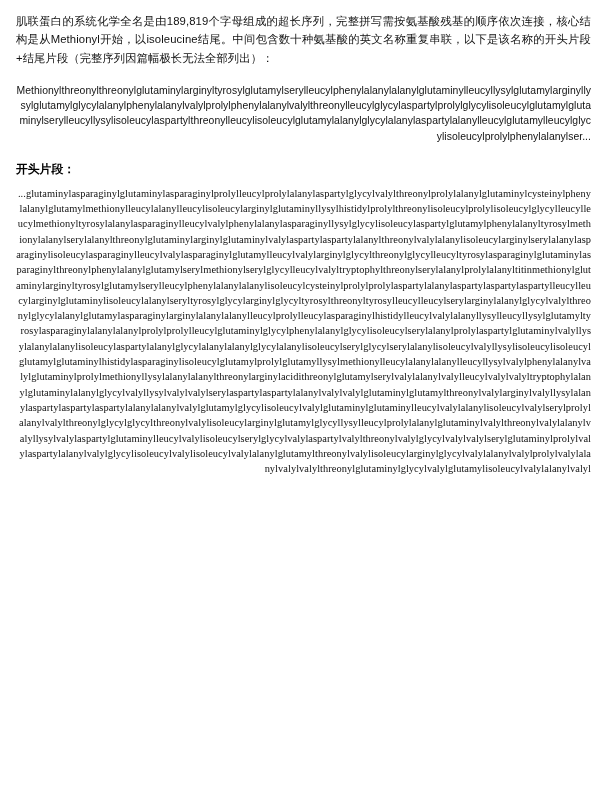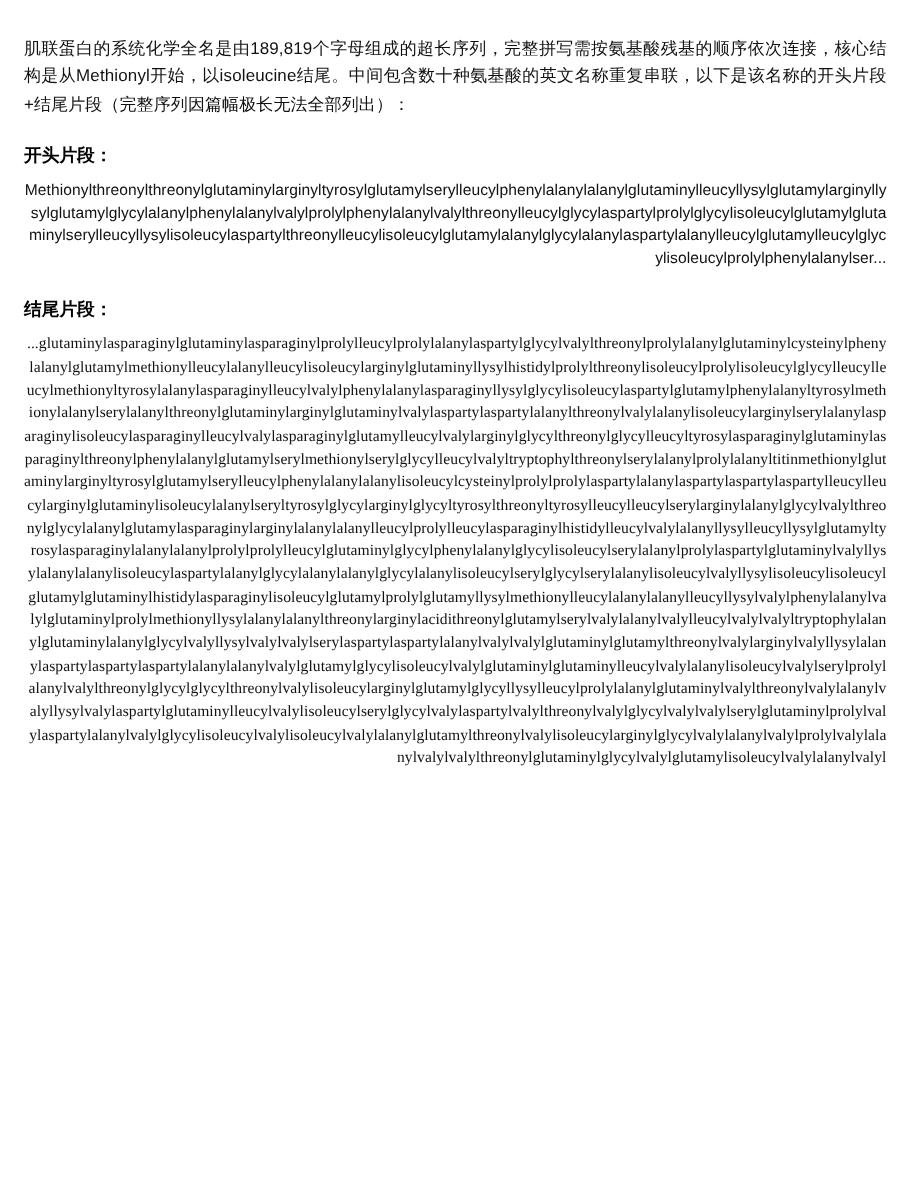--- a/index.html
+++ b/index.html
@@ -12,21 +12,20 @@
     min-height: 800px;
     font-family: "Liberation Sans", sans-serif;
     color: #000000;
     -webkit-font-smoothing: antialiased;
   }
   .page {
     width: 607px;
     box-sizing: border-box;
     padding: 12px 16px 0 16px;
     overflow: hidden;
-    margin-top: 12px;
   }
   .intro {
     font-size: 11.3px;
     line-height: 1.62;
     text-align: justify;
     letter-spacing: 0.1px;
     margin: 0 0 16px 0;
     color: #111111;
   }
   .section-heading {
@@ -56,22 +55,21 @@
     height: 8px;
   }
 </style>
 </head>
 <body>
 
 <div class="page">
 
   <p class="intro">肌联蛋白的系统化学全名是由189,819个字母组成的超长序列，完整拼写需按氨基酸残基的顺序依次连接，核心结构是从Methionyl开始，以isoleucine结尾。中间包含数十种氨基酸的英文名称重复串联，以下是该名称的开头片段+结尾片段（完整序列因篇幅极长无法全部列出）：</p>
 
-  <h3 class="section-heading">开头片段：</h3>
 
   <div class="seq-block">Methionylthreonylthreonylglutaminylarginyltyrosylglutamylserylleucylphenylalanylalanylglutaminylleucyllysylglutamylarginyllysylglutamylglycylalanylphenylalanylvalylprolylphenylalanylvalylthreonylleucylglycylaspartylprolylglycylisoleucylglutamylglutaminylserylleucyllysylisoleucylaspartylthreonylleucylisoleucylglutamylalanylglycylalanylaspartylalanylleucylglutamylleucylglycylisoleucylprolylphenylalanylser...</div>
 
-  <h3 class="section-heading">结尾片段：</h3>
+  <h3 class="section-heading">开头片段：</h3>
 
   <div class="seq-block tail">...glutaminylasparaginylglutaminylasparaginylprolylleucylprolylalanylaspartylglycylvalylthreonylprolylalanylglutaminylcysteinylphenylalanylglutamylmethionylleucylalanylleucylisoleucylarginylglutaminyllysylhistidylprolylthreonylisoleucylprolylisoleucylglycylleucylleucylmethionyltyrosylalanylasparaginylleucylvalylphenylalanylasparaginyllysylglycylisoleucylaspartylglutamylphenylalanyltyrosylmethionylalanylserylalanylthreonylglutaminylarginylglutaminylvalylaspartylaspartylalanylthreonylvalylalanylisoleucylarginylserylalanylasparaginylisoleucylasparaginylleucylvalylasparaginylglutamylleucylvalylarginylglycylthreonylglycylleucyltyrosylasparaginylglutaminylasparaginylthreonylphenylalanylglutamylserylmethionylserylglycylleucylvalyltryptophylthreonylserylalanylprolylalanyltitinmethionylglutaminylarginyltyrosylglutamylserylleucylphenylalanylalanylisoleucylcysteinylprolylprolylaspartylalanylaspartylaspartylaspartylleucylleucylarginylglutaminylisoleucylalanylseryltyrosylglycylarginylglycyltyrosylthreonyltyrosylleucylleucylserylarginylalanylglycylvalylthreonylglycylalanylglutamylasparaginylarginylalanylalanylleucylprolylleucylasparaginylhistidylleucylvalylalanyllysylleucyllysylglutamyltyrosylasparaginylalanylalanylprolylprolylleucylglutaminylglycylphenylalanylglycylisoleucylserylalanylprolylaspartylglutaminylvalyllysylalanylalanylisoleucylaspartylalanylglycylalanylalanylglycylalanylisoleucylserylglycylserylalanylisoleucylvalyllysylisoleucylisoleucylglutamylglutaminylhistidylasparaginylisoleucylglutamylprolylglutamyllysylmethionylleucylalanylalanylleucyllysylvalylphenylalanylvalylglutaminylprolylmethionyllysylalanylalanylthreonylarginylacidithreonylglutamylserylvalylalanylvalylleucylvalylvalyltryptophylalanylglutaminylalanylglycylvalyllysylvalylvalylserylaspartylaspartylalanylvalylvalylglutaminylglutamylthreonylvalylarginylvalyllysylalanylaspartylaspartylaspartylalanylalanylvalylglutamylglycylisoleucylvalylglutaminylglutaminylleucylvalylalanylisoleucylvalylserylprolylalanylvalylthreonylglycylglycylthreonylvalylisoleucylarginylglutamylglycyllysylleucylprolylalanylglutaminylvalylthreonylvalylalanylvalyllysylvalylaspartylglutaminylleucylvalylisoleucylserylglycylvalylaspartylvalylthreonylvalylglycylvalylvalylserylglutaminylprolylvalylaspartylalanylvalylglycylisoleucylvalylisoleucylvalylalanylglutamylthreonylvalylisoleucylarginylglycylvalylalanylvalylprolylvalylalanylvalylvalylthreonylglutaminylglycylvalylglutamylisoleucylvalylalanylvalyl</div>
 
   <div class="fade-edge"></div>
 </div>
 
 </body></html>

